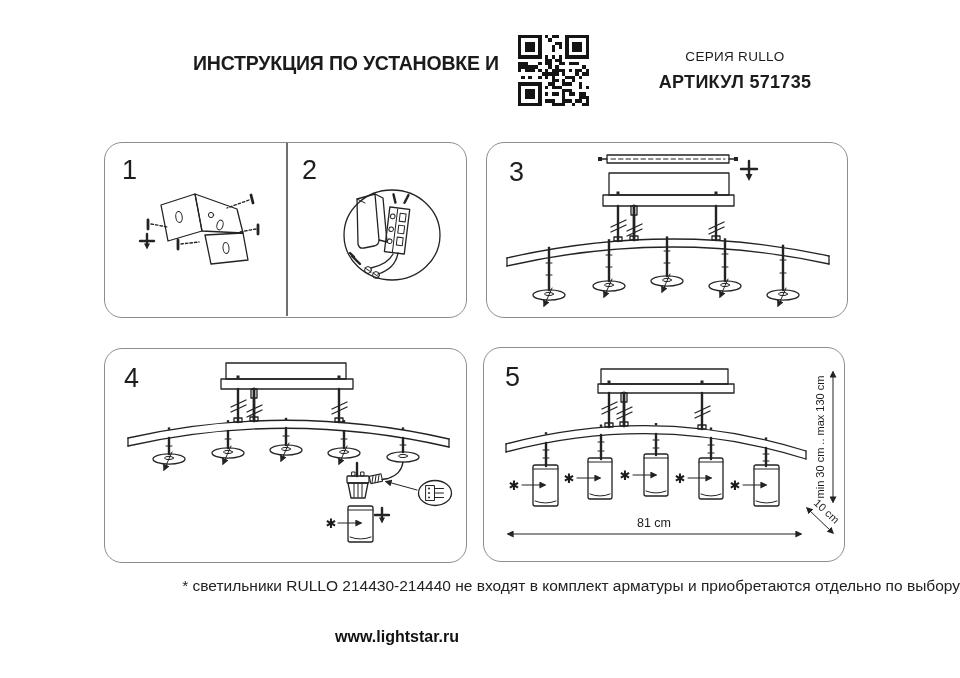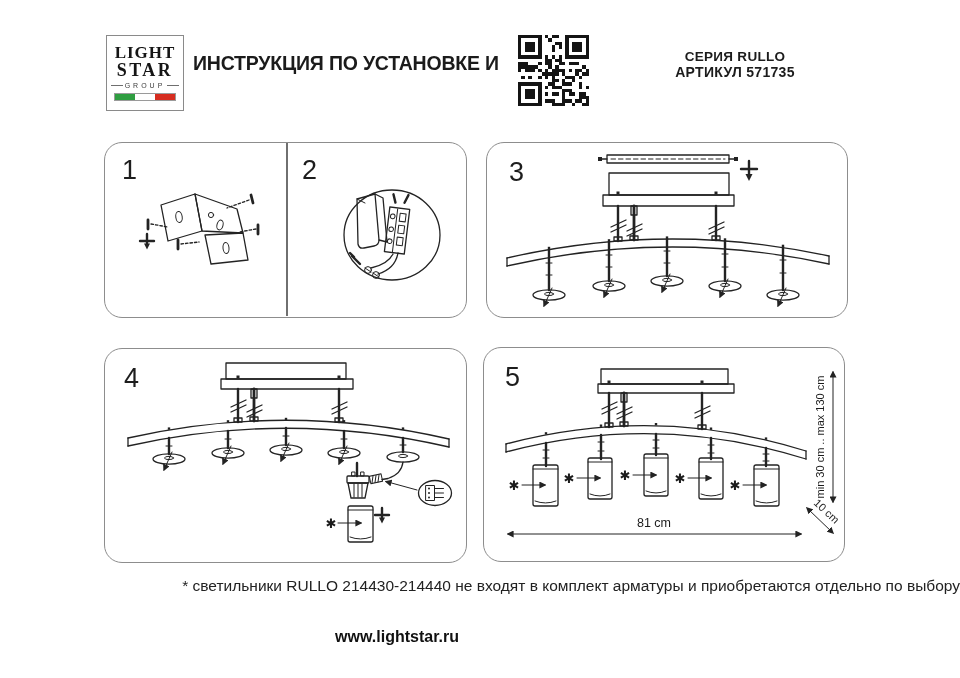--- a/index.html
+++ b/index.html
@@ -19,22 +19,22 @@
   .logo-group-row .gword{font-size:7px;letter-spacing:3px;color:#3c3c3c;white-space:nowrap;}
   .logo-flag{display:flex;width:60px;height:6px;margin:4px auto 0 auto;border:0.5px solid #9a9a9a;}
   .logo-flag .g{flex:1;background:var(--flag-green,#2f9e41);}
   .logo-flag .w{flex:1;background:#fff;}
   .logo-flag .r{flex:1;background:var(--flag-red,#d62d20);}
 
   .title{position:absolute;left:193px;top:45px;font-weight:700;font-size:19.5px;
          line-height:24px;letter-spacing:-0.2px;color:#1b1b1b;margin-top:6px;}
   .qr{position:absolute;left:518px;top:35px;width:71px;height:71px;shape-rendering:crispEdges;}
   .series{position:absolute;left:630px;top:49px;width:210px;text-align:center;}
-  .series-name{font-weight:700;font-size:13.5px;letter-spacing:0.3px;}
-  .article{font-weight:700;font-size:14px;letter-spacing:0.3px;}
+  .series-name{font-weight:400;font-size:13.5px;letter-spacing:0.3px;}
+  .article{font-weight:700;font-size:18px;margin-top:8px;letter-spacing:0.3px;}
 
   
   .panel{position:absolute;border:1.4px solid var(--panel-border,#8d8d8d);
          border-radius:18px;box-sizing:border-box;background:#fff;}
   .pA{left:104px;top:142px;width:363px;height:176px;}
   .pB{left:486px;top:142px;width:362px;height:176px;}
   .pC{left:104px;top:348px;width:363px;height:215px;}
   .pD{left:483px;top:347px;width:362px;height:215px;}
   .panel > svg{position:absolute;left:0;top:0;}
   .stepnum{position:absolute;font-size:27px;line-height:28px;color:#1d1d1d;}
@@ -53,34 +53,20 @@
   .footnote{position:absolute;left:0;top:577px;width:960px;text-align:right;
             font-size:15.5px;color:#222;}
   .siteurl{position:absolute;left:0;top:628px;width:794px;text-align:center;
            font-weight:700;font-size:16px;color:#111;}
 </style>
 </head>
 <body>
 
 <div class="page">
 
-  <div class="logo-box">
-    <div class="logo-w1">LIGHT</div>
-    <div class="logo-w2">STAR</div>
-    <div class="logo-group-row">
-      <span class="rule"></span>
-      <span class="gword">GROUP</span>
-      <span class="rule"></span>
-    </div>
-    <div class="logo-flag">
-      <i class="g"></i>
-      <i class="w"></i>
-      <i class="r"></i>
-    </div>
-  </div>
 
   <div class="title">
     <div>ИНСТРУКЦИЯ ПО УСТАНОВКЕ И</div>
   </div>
 
   <svg id="qr" class="qr" viewBox="0 0 21 21">
       <rect x="0" y="0" width="21" height="21" fill="#ffffff"></rect>
       <rect x="8" y="0" width="1" height="1" fill="#141414"></rect>
       <rect x="10" y="0" width="1" height="1" fill="#141414"></rect>
       <rect x="11" y="0" width="1" height="1" fill="#141414"></rect>

